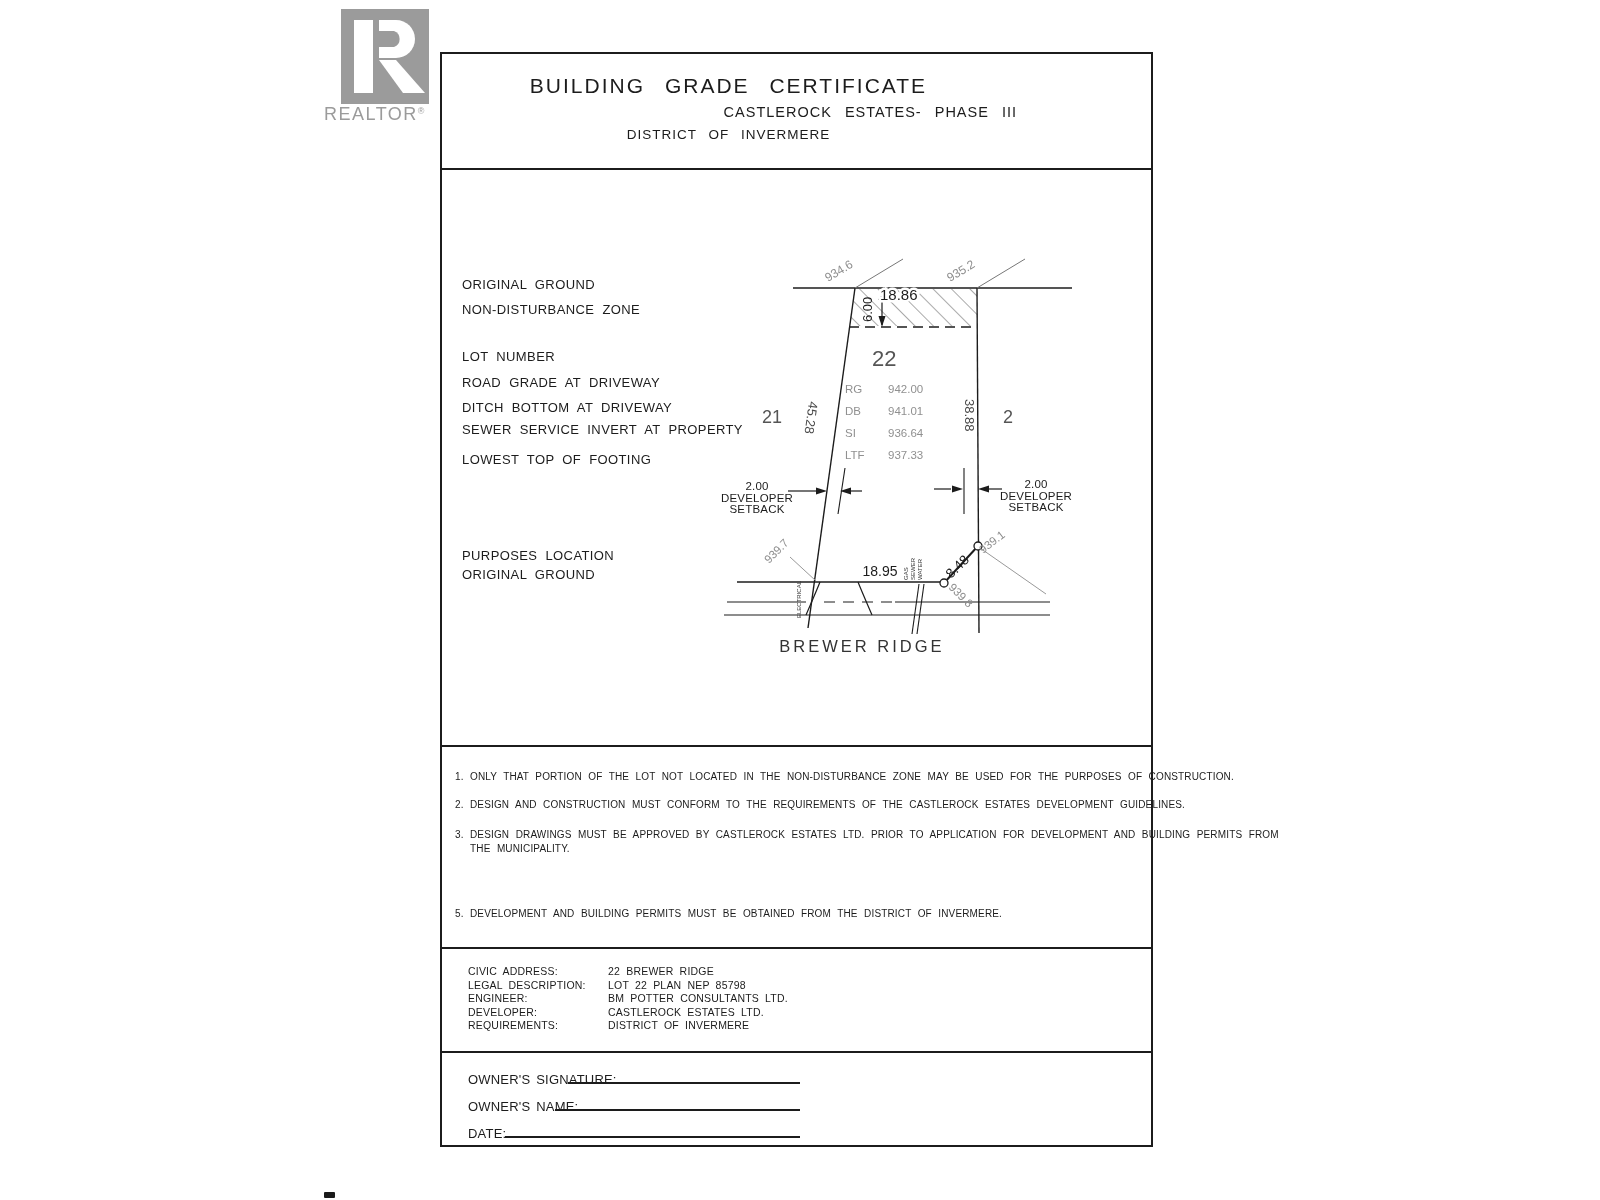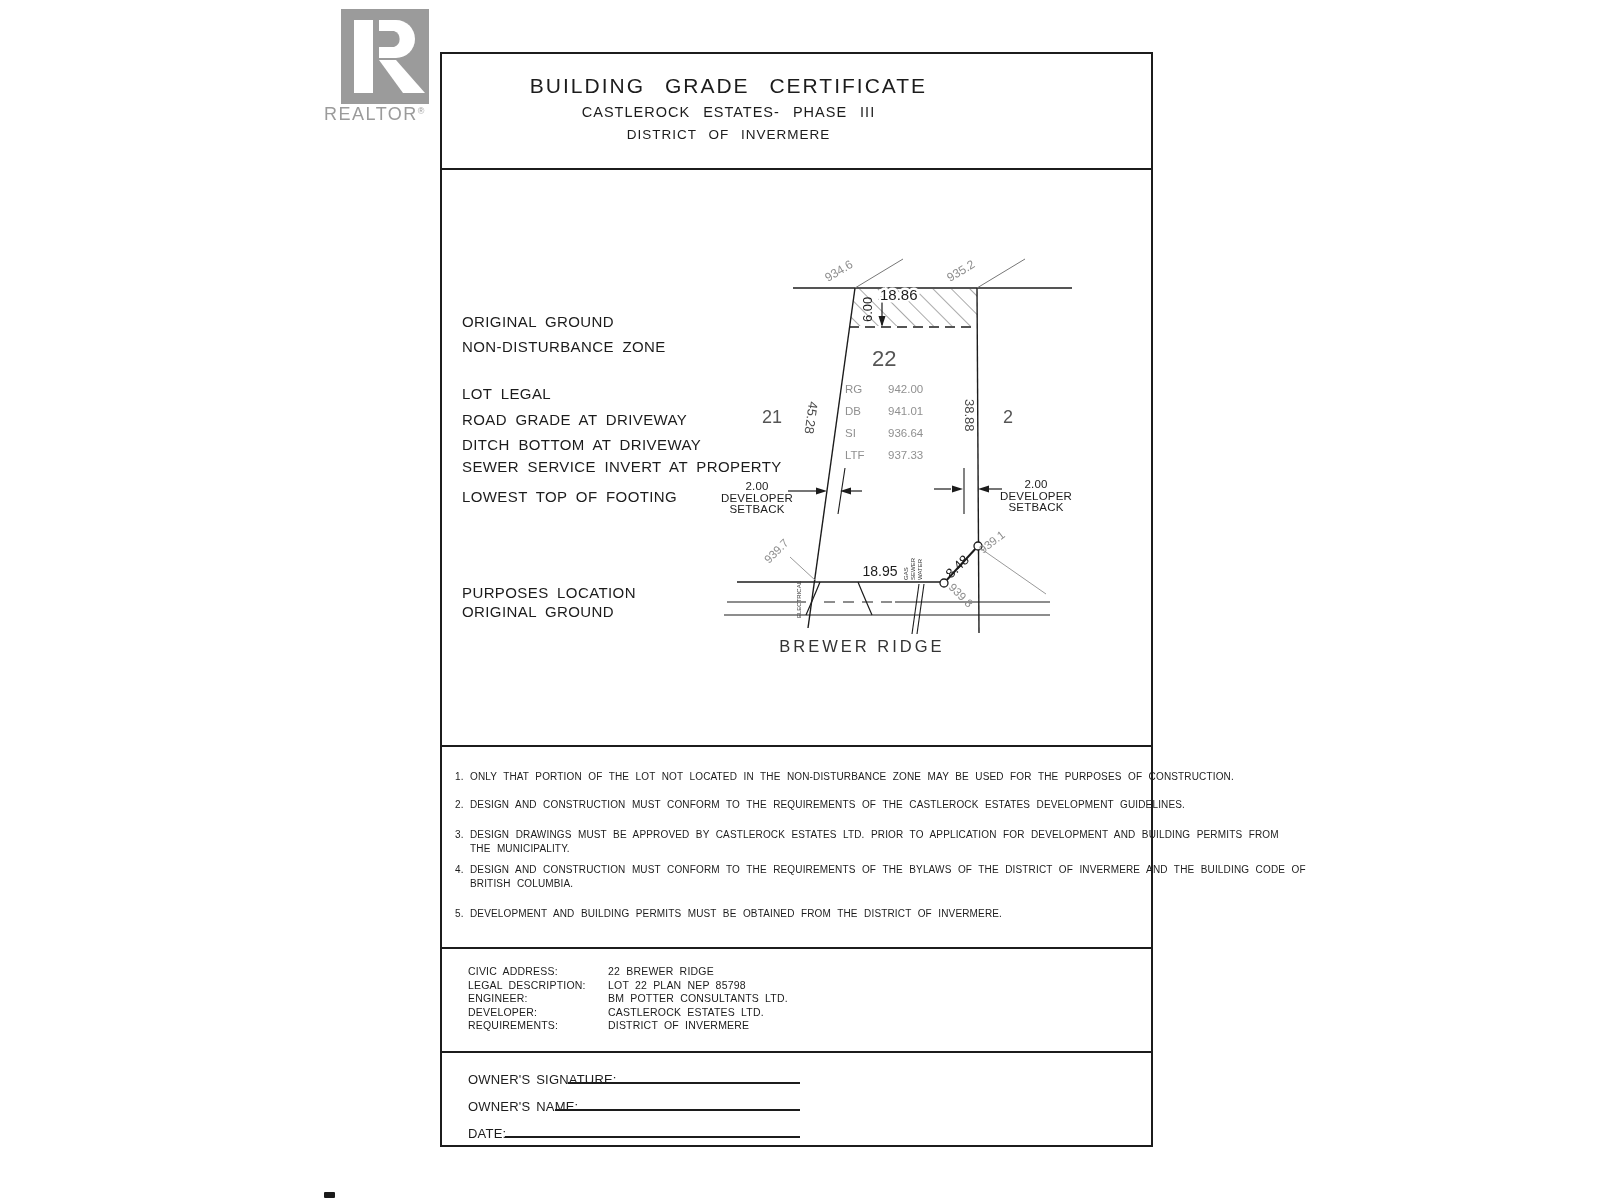--- a/index.html
+++ b/index.html
@@ -14,26 +14,26 @@
   .logo-word sup{font-size:9px;vertical-align:6px;letter-spacing:0;}
 
   
   .doc-border{position:absolute;left:440px;top:52px;width:709px;height:1091px;
               border:2px solid #1c1c1c;}
   .hr{position:absolute;left:440px;width:713px;height:2px;background:#1c1c1c;}
 
   
   .title-wrap{position:absolute;left:440px;top:0;width:577px;text-align:center;}
   .t1{font-size:21px;letter-spacing:2px;word-spacing:12px;}
-  .t2{font-size:14.5px;letter-spacing:1px;word-spacing:8px;}
+  .t2{font-size:14.5px;letter-spacing:1px;word-spacing:8px;text-align:right;}
   .t3{font-size:13.5px;letter-spacing:1px;word-spacing:7px;}
 
   
-  .legend{position:absolute;left:462px;font-size:15px;letter-spacing:.4px;
-          word-spacing:4px;white-space:nowrap;margin-top:36px;}
+  .legend{position:absolute;left:462px;font-size:13px;letter-spacing:.4px;
+          word-spacing:4px;white-space:nowrap;}
 
   
   .setback{position:absolute;width:82px;text-align:center;font-size:11.5px;
            line-height:11.5px;letter-spacing:.2px;}
 
   
   .note{position:absolute;left:455px;font-size:10px;letter-spacing:.15px;
         word-spacing:3.5px;line-height:14px;white-space:pre;}
   .note .num{display:inline-block;width:15px;}
 
@@ -72,21 +72,21 @@
   <div class="hr" style="top:745px"></div>
   <div class="hr" style="top:947px"></div>
   <div class="hr" style="top:1051px"></div>
 
   <div class="title-wrap t1" style="top:74px">BUILDING GRADE CERTIFICATE</div>
   <div class="title-wrap t2" style="top:104px">CASTLEROCK ESTATES- PHASE III</div>
   <div class="title-wrap t3" style="top:127px">DISTRICT OF INVERMERE</div>
 
   <div class="legend" style="top:277px">ORIGINAL GROUND</div>
   <div class="legend" style="top:302px">NON-DISTURBANCE ZONE</div>
-  <div class="legend" style="top:349px">LOT LEGAL</div>
+  <div class="legend" style="top:349px">LOT NUMBER</div>
   <div class="legend" style="top:375px">ROAD GRADE AT DRIVEWAY</div>
   <div class="legend" style="top:400px">DITCH BOTTOM AT DRIVEWAY</div>
   <div class="legend" style="top:422px">SEWER SERVICE INVERT AT PROPERTY</div>
   <div class="legend" style="top:452px">LOWEST TOP OF FOOTING</div>
   <div class="legend" style="top:548px">PURPOSES LOCATION</div>
   <div class="legend" style="top:567px">ORIGINAL GROUND</div>
 
   <svg class="abs" style="left:0;top:0" width="1600" height="1200" viewBox="0 0 1600 1200">
     <defs>
       <pattern id="hatch" patternUnits="userSpaceOnUse" width="13" height="13" patternTransform="rotate(-45)">
@@ -184,22 +184,20 @@
   <div class="setback" style="left:995px;top:479px">
     <div>2.00</div>
     <div>DEVELOPER</div>
     <div>SETBACK</div>
   </div>
 
   <div class="note" style="top:770px"><span class="num">1.</span><span>ONLY THAT PORTION OF THE LOT NOT LOCATED IN THE NON-DISTURBANCE ZONE MAY BE USED FOR THE PURPOSES OF CONSTRUCTION.</span></div>
   <div class="note" style="top:798px"><span class="num">2.</span><span>DESIGN AND CONSTRUCTION MUST CONFORM TO THE REQUIREMENTS OF THE CASTLEROCK ESTATES DEVELOPMENT GUIDELINES.</span></div>
   <div class="note" style="top:828px"><span class="num">3.</span><span style="display:inline-block;vertical-align:top">DESIGN DRAWINGS MUST BE APPROVED BY CASTLEROCK ESTATES LTD. PRIOR TO APPLICATION FOR DEVELOPMENT AND BUILDING PERMITS FROM
 THE MUNICIPALITY.</span></div>
-  <div class="note" style="top:863px"><span class="num">4.</span><span style="display:inline-block;vertical-align:top">DESIGN AND CONSTRUCTION MUST CONFORM TO THE REQUIREMENTS OF THE BYLAWS OF THE DISTRICT OF INVERMERE AND THE BUILDING CODE OF
-BRITISH COLUMBIA.</span></div>
   <div class="note" style="top:907px"><span class="num">5.</span><span>DEVELOPMENT AND BUILDING PERMITS MUST BE OBTAINED FROM THE DISTRICT OF INVERMERE.</span></div>
 
   <div class="info">
     <div class="row">
         <span class="lbl">CIVIC ADDRESS:</span>
         <span>22 BREWER RIDGE</span>
       </div>
     <div class="row">
         <span class="lbl">LEGAL DESCRIPTION:</span>
         <span>LOT 22 PLAN NEP 85798</span>

